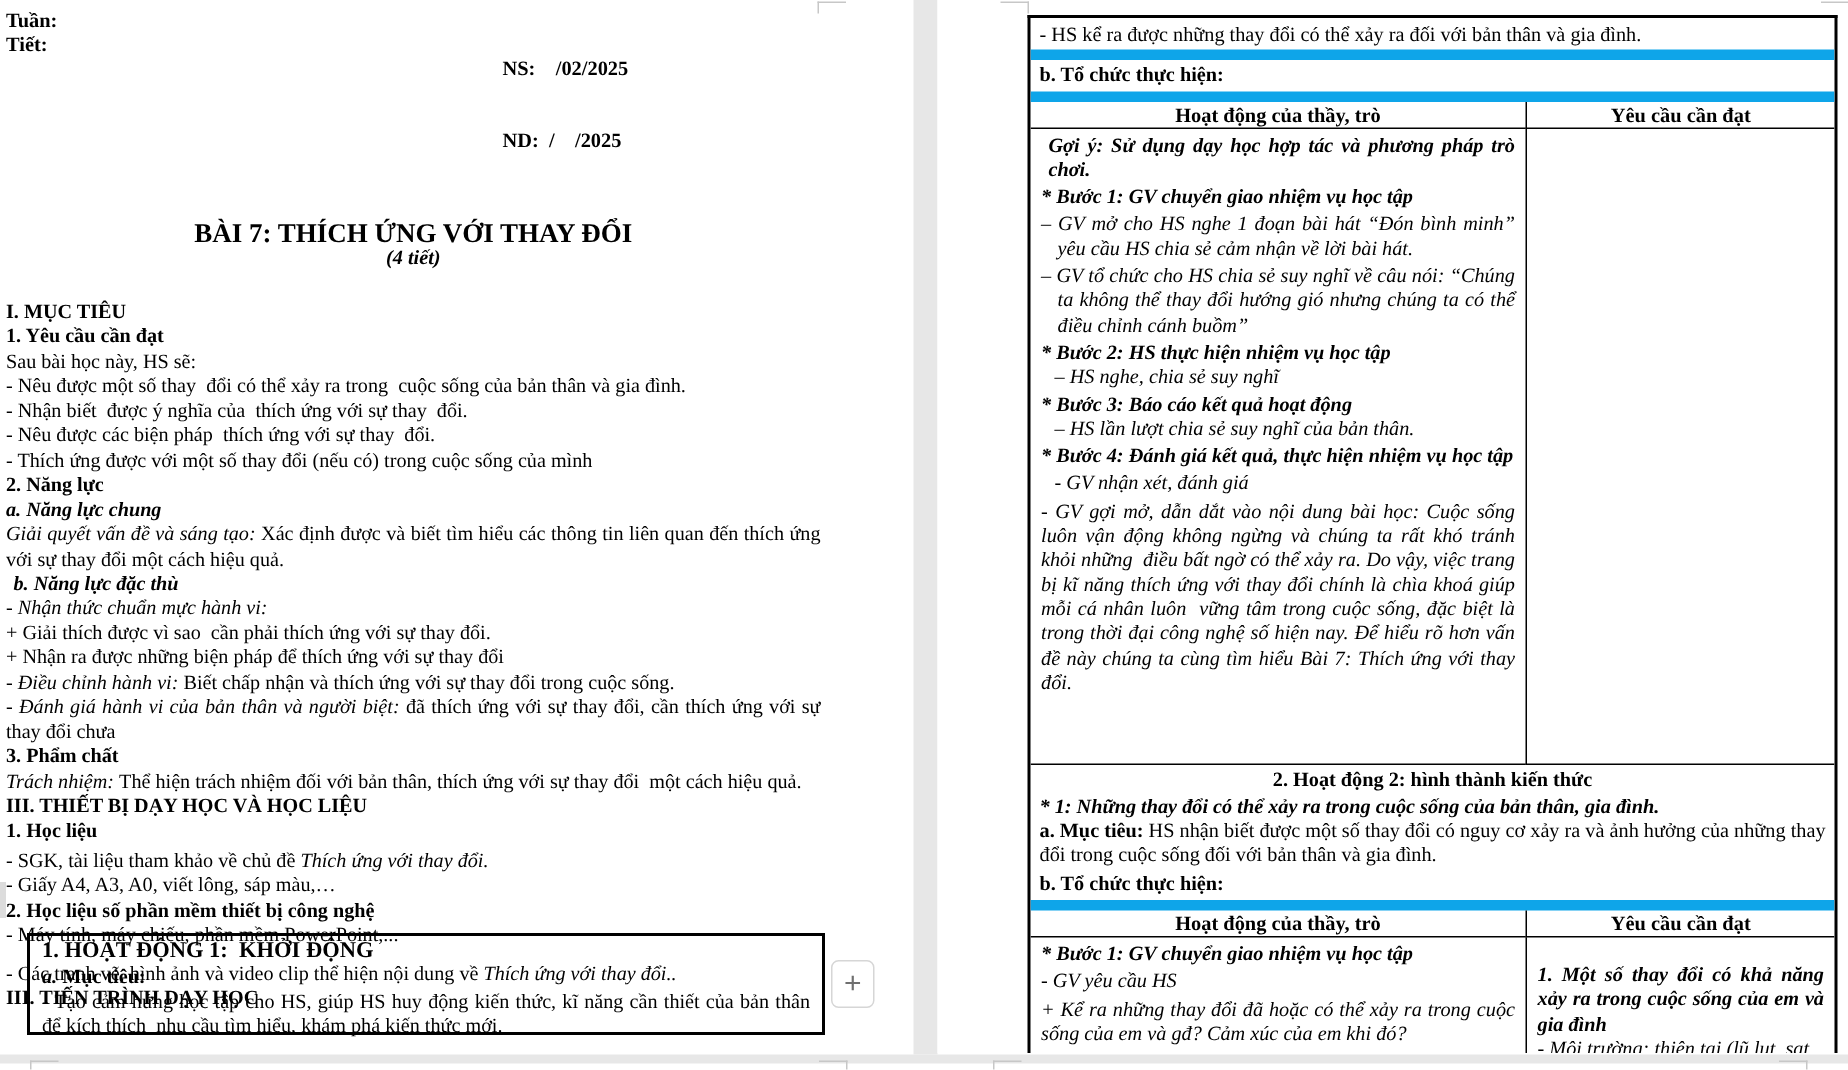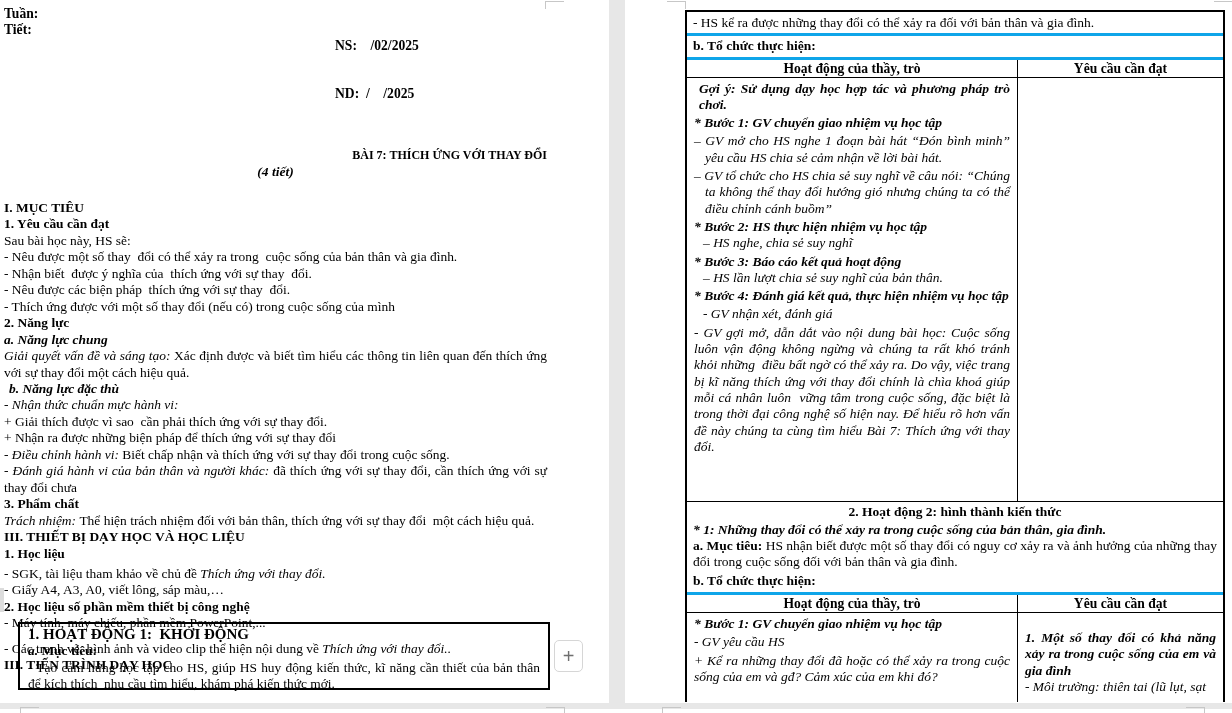--- a/index.html
+++ b/index.html
@@ -24,33 +24,33 @@
   .hang{padding-left:11px;text-indent:-11px;}
   .mt{margin-top:4px;}
   .mt2{margin-top:9px;}
   .sp{margin-top:2px;}
   .mt6{margin-top:14px;}
 
   
   .meta-row{display:flex;justify-content:space-between;font-weight:bold;font-size:13.6px;line-height:16px;}
   .meta-right{width:152px;margin-right:60px;white-space:pre-wrap;}
   .meta-left div, .meta-right div{white-space:pre-wrap;}
-  .doc-title{margin-top:12px;text-align:right;font-weight:bold;font-size:12px;line-height:18px;white-space:pre-wrap;}
+  .doc-title{margin-top:12px;text-align:center;font-weight:bold;font-size:18px;line-height:18px;white-space:pre-wrap;}
   .doc-subtitle{text-align:center;font-weight:bold;font-style:italic;font-size:13.5px;line-height:16px;}
   .lp-lines{margin-top:20px;}
 
   
   .activity-box{position:absolute;left:18px;top:622px;width:532px;height:68px;border:2px solid #000;box-sizing:border-box;padding:1px 8px 0 8px;}
   .activity-box .box-title{font-weight:bold;font-size:15px;line-height:18px;white-space:pre-wrap;}
   .activity-box .line{line-height:16.6px;}
 
   
   .rp-box{position:absolute;left:60px;top:10px;width:540px;height:692px;border:2px solid #000;border-bottom:none;box-sizing:border-box;overflow:hidden;background:#fff;}
   .rp-box .line{font-size:13.5px;line-height:16.3px;}
-  .rp-row{border-bottom:3px solid #0ea5e9;padding:2px 6px;}
+  .rp-row{border-bottom:7px solid #0ea5e9;padding:2px 6px;}
   .rp-row.intro1{padding:3px 6px 2px 6px;}
   .sec2{padding:2px 6px 3px 6px;}
   .grid{display:grid;grid-template-columns:330px 1fr;}
   .th{border-bottom:1px solid #000;text-align:center;font-weight:bold;font-size:13.6px;line-height:17px;padding:0 2px;}
   .col-r{border-left:1px solid #000;}
   .td{padding:3px 7px;box-sizing:border-box;font-style:italic;}
   .td.tall{min-height:424px;border-bottom:1px solid #000;}
   .td.tall-r{border-bottom:1px solid #000;}
   .td.last{min-height:90px;border-bottom:1px solid #000;}
 
@@ -90,21 +90,21 @@
         <div class="line"><span>- Nêu được các biện pháp  thích ứng với sự thay  đổi.</span></div>
         <div class="line"><span>- Thích ứng được với một số thay đổi (nếu có) trong cuộc sống của mình</span></div>
         <div class="line"><span class="b">2. Năng lực</span></div>
         <div class="line"><span class="b i">a. Năng lực chung</span></div>
         <div class="line j"><span class="i">Giải quyết vấn đề và sáng tạo: </span><span>Xác định được và biết tìm hiểu các thông tin liên quan đến thích ứng với sự thay đổi một cách hiệu quả.</span></div>
         <div class="line ind2"><span class="b i">b. Năng lực đặc thù</span></div>
         <div class="line"><span class="i">- Nhận thức chuẩn mực hành vi:</span></div>
         <div class="line"><span>+ Giải thích được vì sao  cần phải thích ứng với sự thay đổi.</span></div>
         <div class="line"><span>+ Nhận ra được những biện pháp để thích ứng với sự thay đổi</span></div>
         <div class="line"><span class="i">- Điều chỉnh hành vi: </span><span>Biết chấp nhận và thích ứng với sự thay đổi trong cuộc sống.</span></div>
-        <div class="line j"><span class="i">- Đánh giá hành vi của bản thân và người khác: </span><span>đã thích ứng với sự thay đổi, cần thích ứng với sự thay đổi chưa</span></div>
+        <div class="line j"><span class="i">- Đánh giá hành vi của bản thân và người biệt: </span><span>đã thích ứng với sự thay đổi, cần thích ứng với sự thay đổi chưa</span></div>
         <div class="line"><span class="b">3. Phẩm chất</span></div>
         <div class="line j"><span class="i">Trách nhiệm: </span><span>Thể hiện trách nhiệm đối với bản thân, thích ứng với sự thay đổi  một cách hiệu quả.</span></div>
         <div class="line"><span class="b">III. THIẾT BỊ DẠY HỌC VÀ HỌC LIỆU</span></div>
         <div class="line"><span class="b">1. Học liệu</span></div>
         <div class="line mt"><span>- SGK, tài liệu tham khảo về chủ đề </span><span class="i">Thích ứng với thay đổi.</span></div>
         <div class="line"><span>- Giấy A4, A3, A0, viết lông, sáp màu,…</span></div>
         <div class="line"><span class="b">2. Học liệu số phần mềm thiết bị công nghệ</span></div>
         <div class="line"><span>- Máy tính, máy chiếu, phần mềm PowerPoint,...</span></div>
         <div class="line mt2"><span>- Các tranh vẽ, hình ảnh và video clip thể hiện nội dung về </span><span class="i">Thích ứng với thay đổi..</span></div>
         <div class="line"><span class="b">III. TIẾN TRÌNH DẠY HỌC</span></div>

